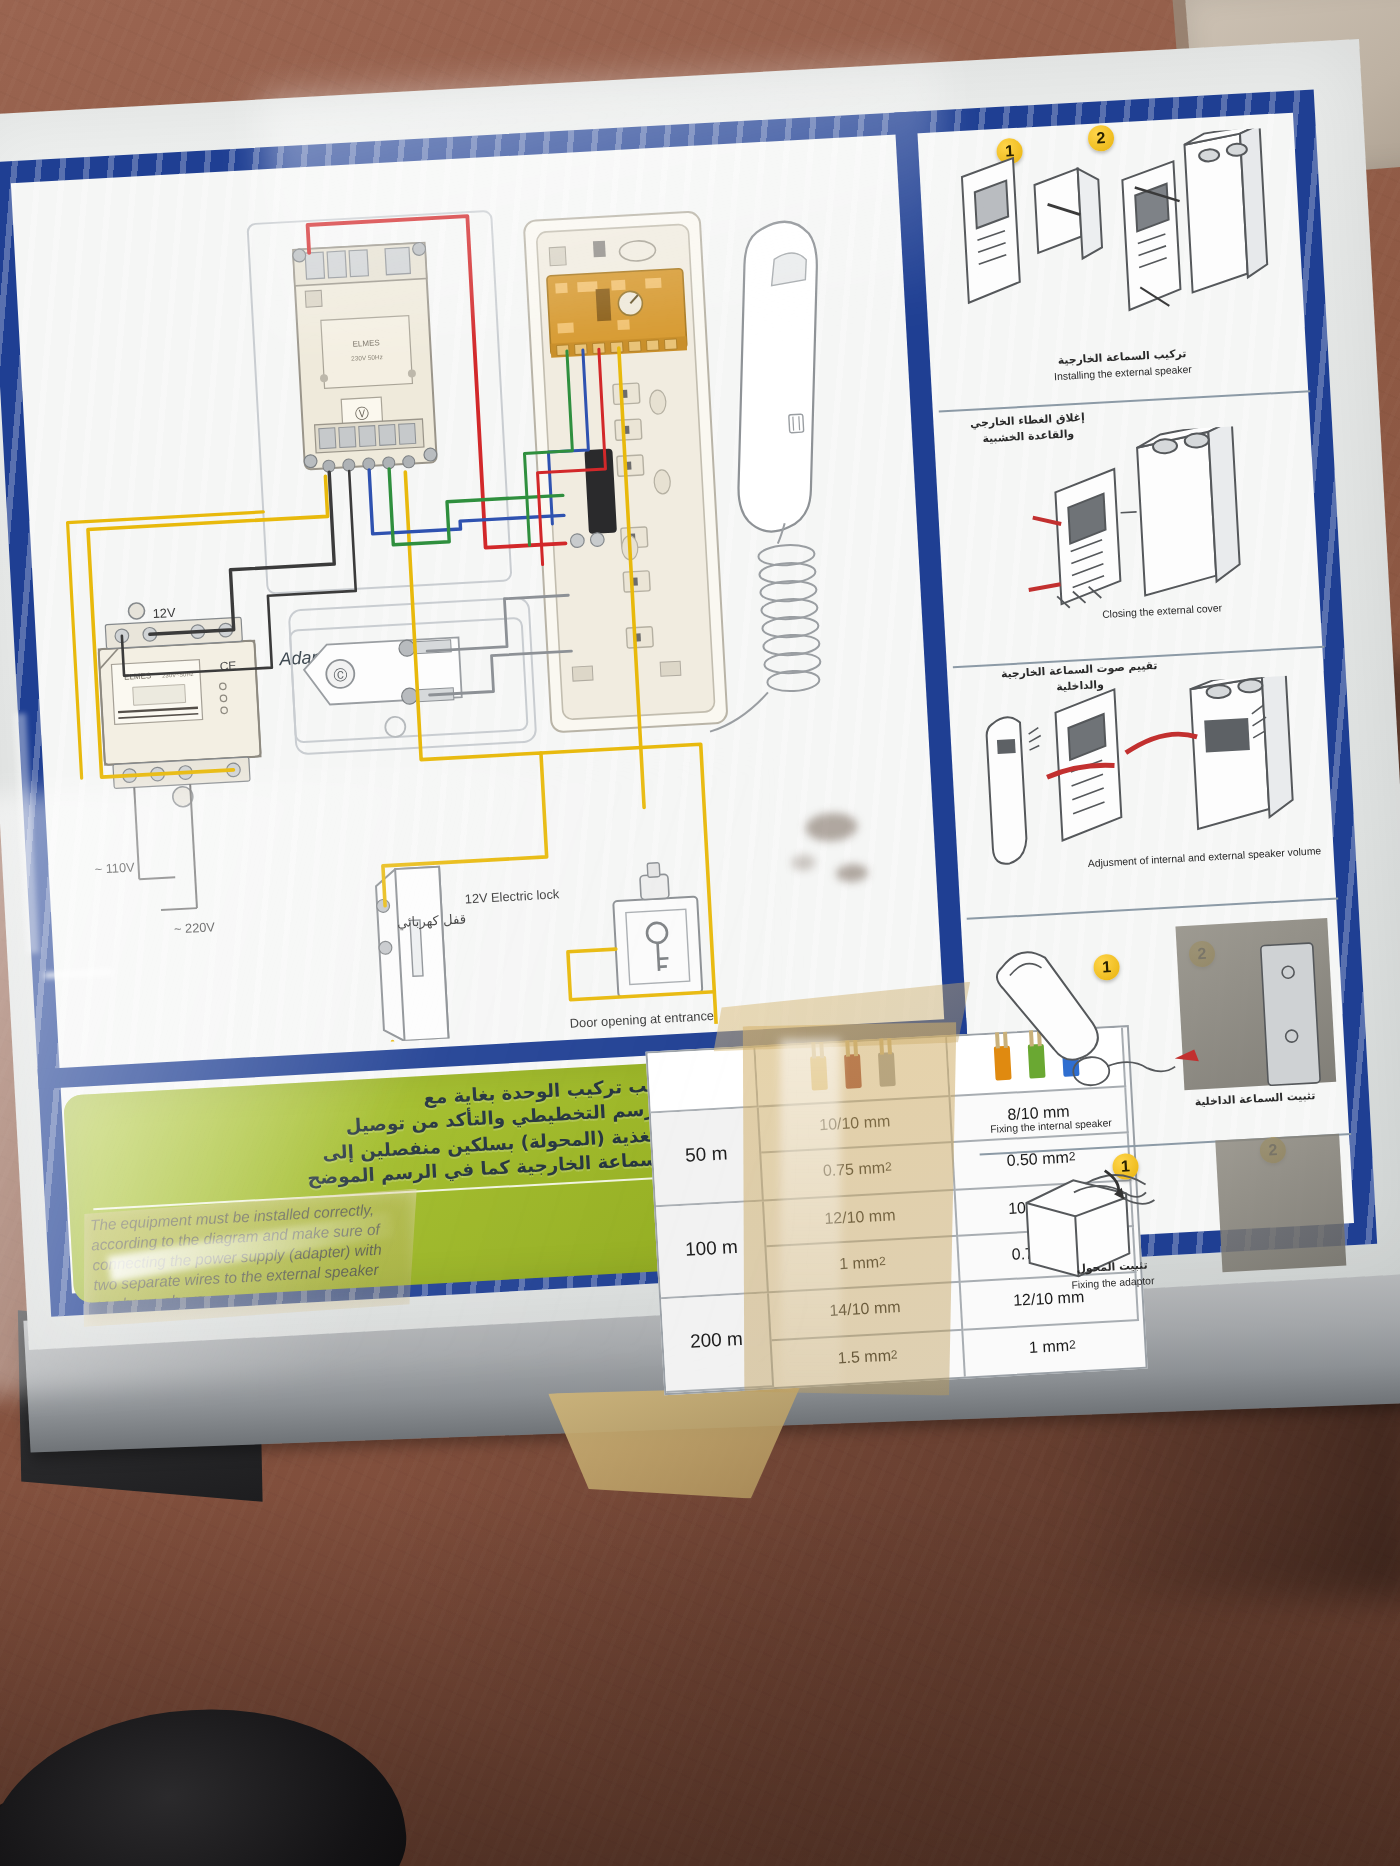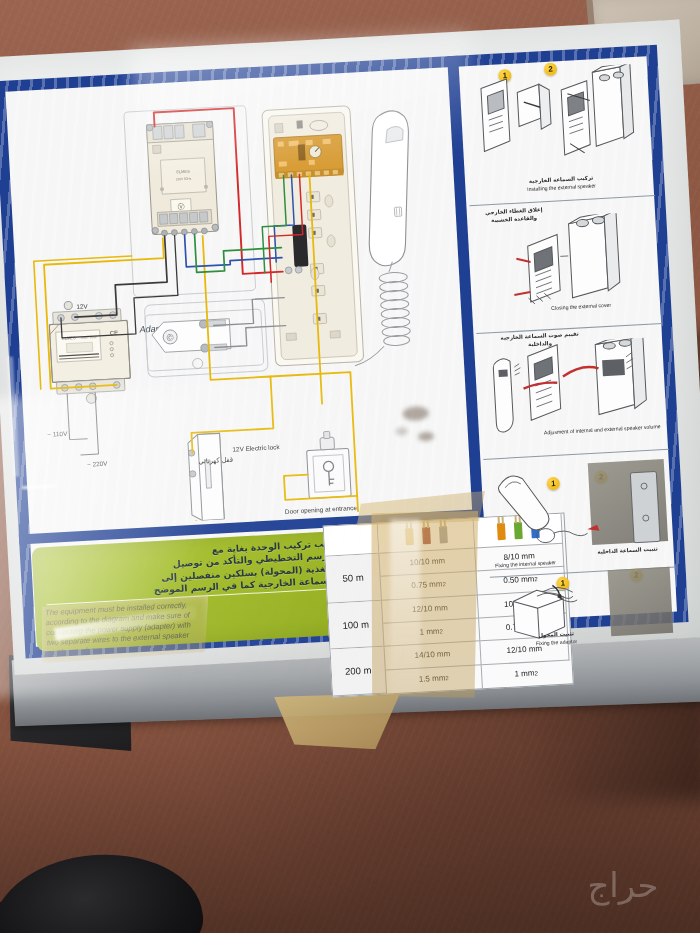--- a/index.html
+++ b/index.html
@@ -722,19 +722,14 @@
       <div class="smudge" style="left:416px;top:398px;width:16px;height:9px;"></div>
       <div class="smudge" style="left:394px;top:392px;width:12px;height:8px;opacity:.6;"></div>
       <div class="worn" style="left:18px;top:430px;width:34px;height:3px;"></div>
       <div class="worn" style="left:10px;top:300px;width:6px;height:120px;opacity:.5;"></div>
     </div>
   </div>
 
   <div class="shoe2"></div>
   <div class="shoe"></div>
 
-  <div class="watermark">
-    <svg viewBox="0 0 126 54">
-      <text x="63" y="42" text-anchor="middle" style="font-family:'DejaVu Sans',sans-serif;font-size:34px;fill:#ffffff;opacity:.85;">حراج</text>
-    </svg>
-  </div>
 
 </div>
 
 </body></html>

